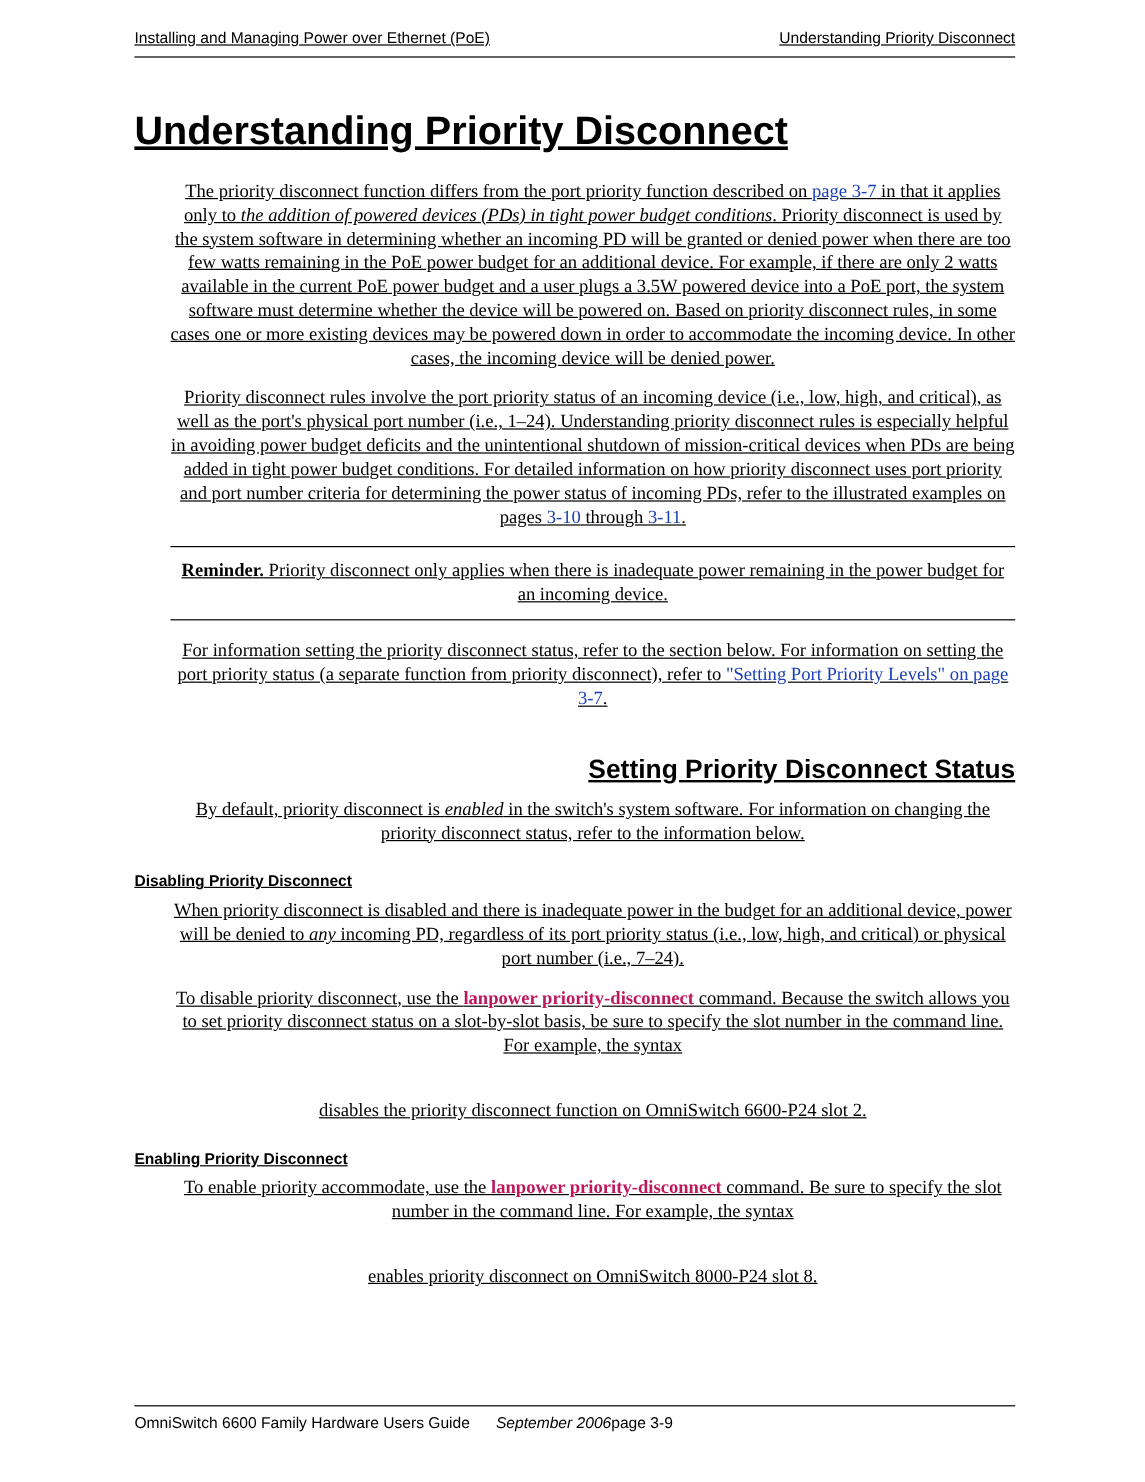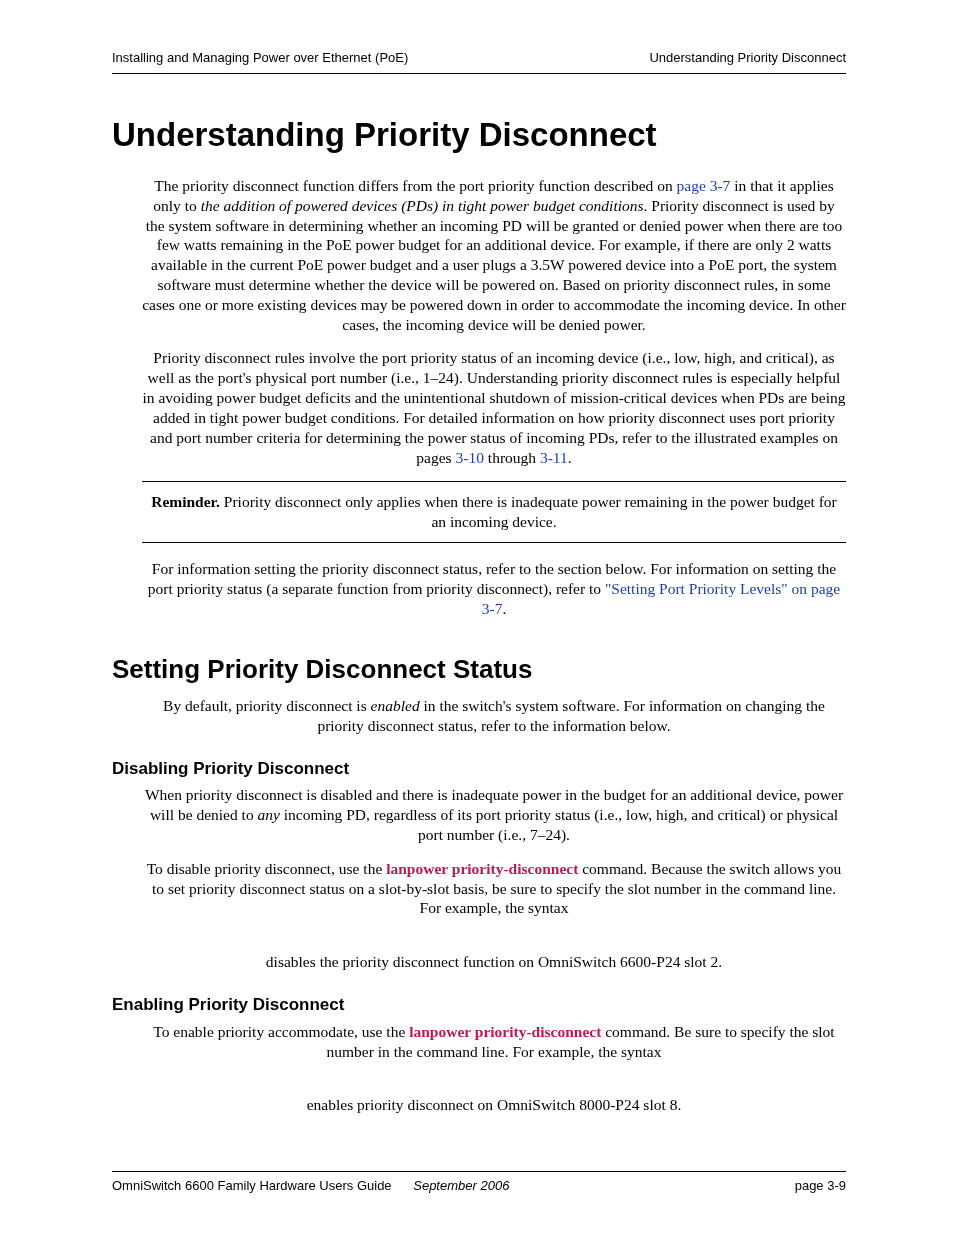--- a/index.html
+++ b/index.html
@@ -9,22 +9,23 @@
       font-family: "Times New Roman", Times, serif;
       font-size: 15.5px;
       line-height: 1.28;
       color: #000;
       background: #fff;
     }
     .page {
       width: 954px;
       height: 1235px;
       box-sizing: border-box;
-      padding: 50px 108px 0 112px;
+      padding: 24px 108px 0 112px;
       position: relative;
+      text-decoration: underline;
     }
     .running-header {
       display: flex;
       justify-content: space-between;
       font-family: Arial, Helvetica, sans-serif;
       font-size: 13px;
       color: #000;
       padding-bottom: 6px;
       border-bottom: 1px solid #000;
       margin-bottom: 40px;
@@ -32,27 +33,28 @@
     h1.title {
       font-family: Arial, Helvetica, sans-serif;
       font-weight: 800;
       font-size: 33px;
       margin: 0 0 20px 0;
       letter-spacing: 0px;
     }
     h2.section {
       font-family: Arial, Helvetica, sans-serif;
       font-weight: 800;
-      font-size: 26px;
+      font-size: 22px;
       margin: 34px 0 10px 0;
+      text-align: right;
     }
     h3.subsection {
       font-family: Arial, Helvetica, sans-serif;
       font-weight: 800;
-      font-size: 17px;
+      font-size: 13px;
       margin: 22px 0 6px 0;
     }
     .body-indent {
       margin-left: 30px;
     }
     p {
       margin: 0 0 14px 0;
       text-align: center;
     }
     .link { color: #1a3fb5; }
@@ -69,21 +71,20 @@
     .footer {
       position: absolute;
       left: 112px;
       right: 108px;
       bottom: 40px;
       border-top: 1px solid #000;
       padding-top: 6px;
       font-family: Arial, Helvetica, sans-serif;
       font-size: 13px;
       display: flex;
-      justify-content: space-between;
     }
     .footer .date { font-style: italic; margin-left: 18px; }
   </style>
 </head>
 <body>
 
 <div class="page">
 
   <div class="running-header">
     <span>Installing and Managing Power over Ethernet (PoE)</span>

